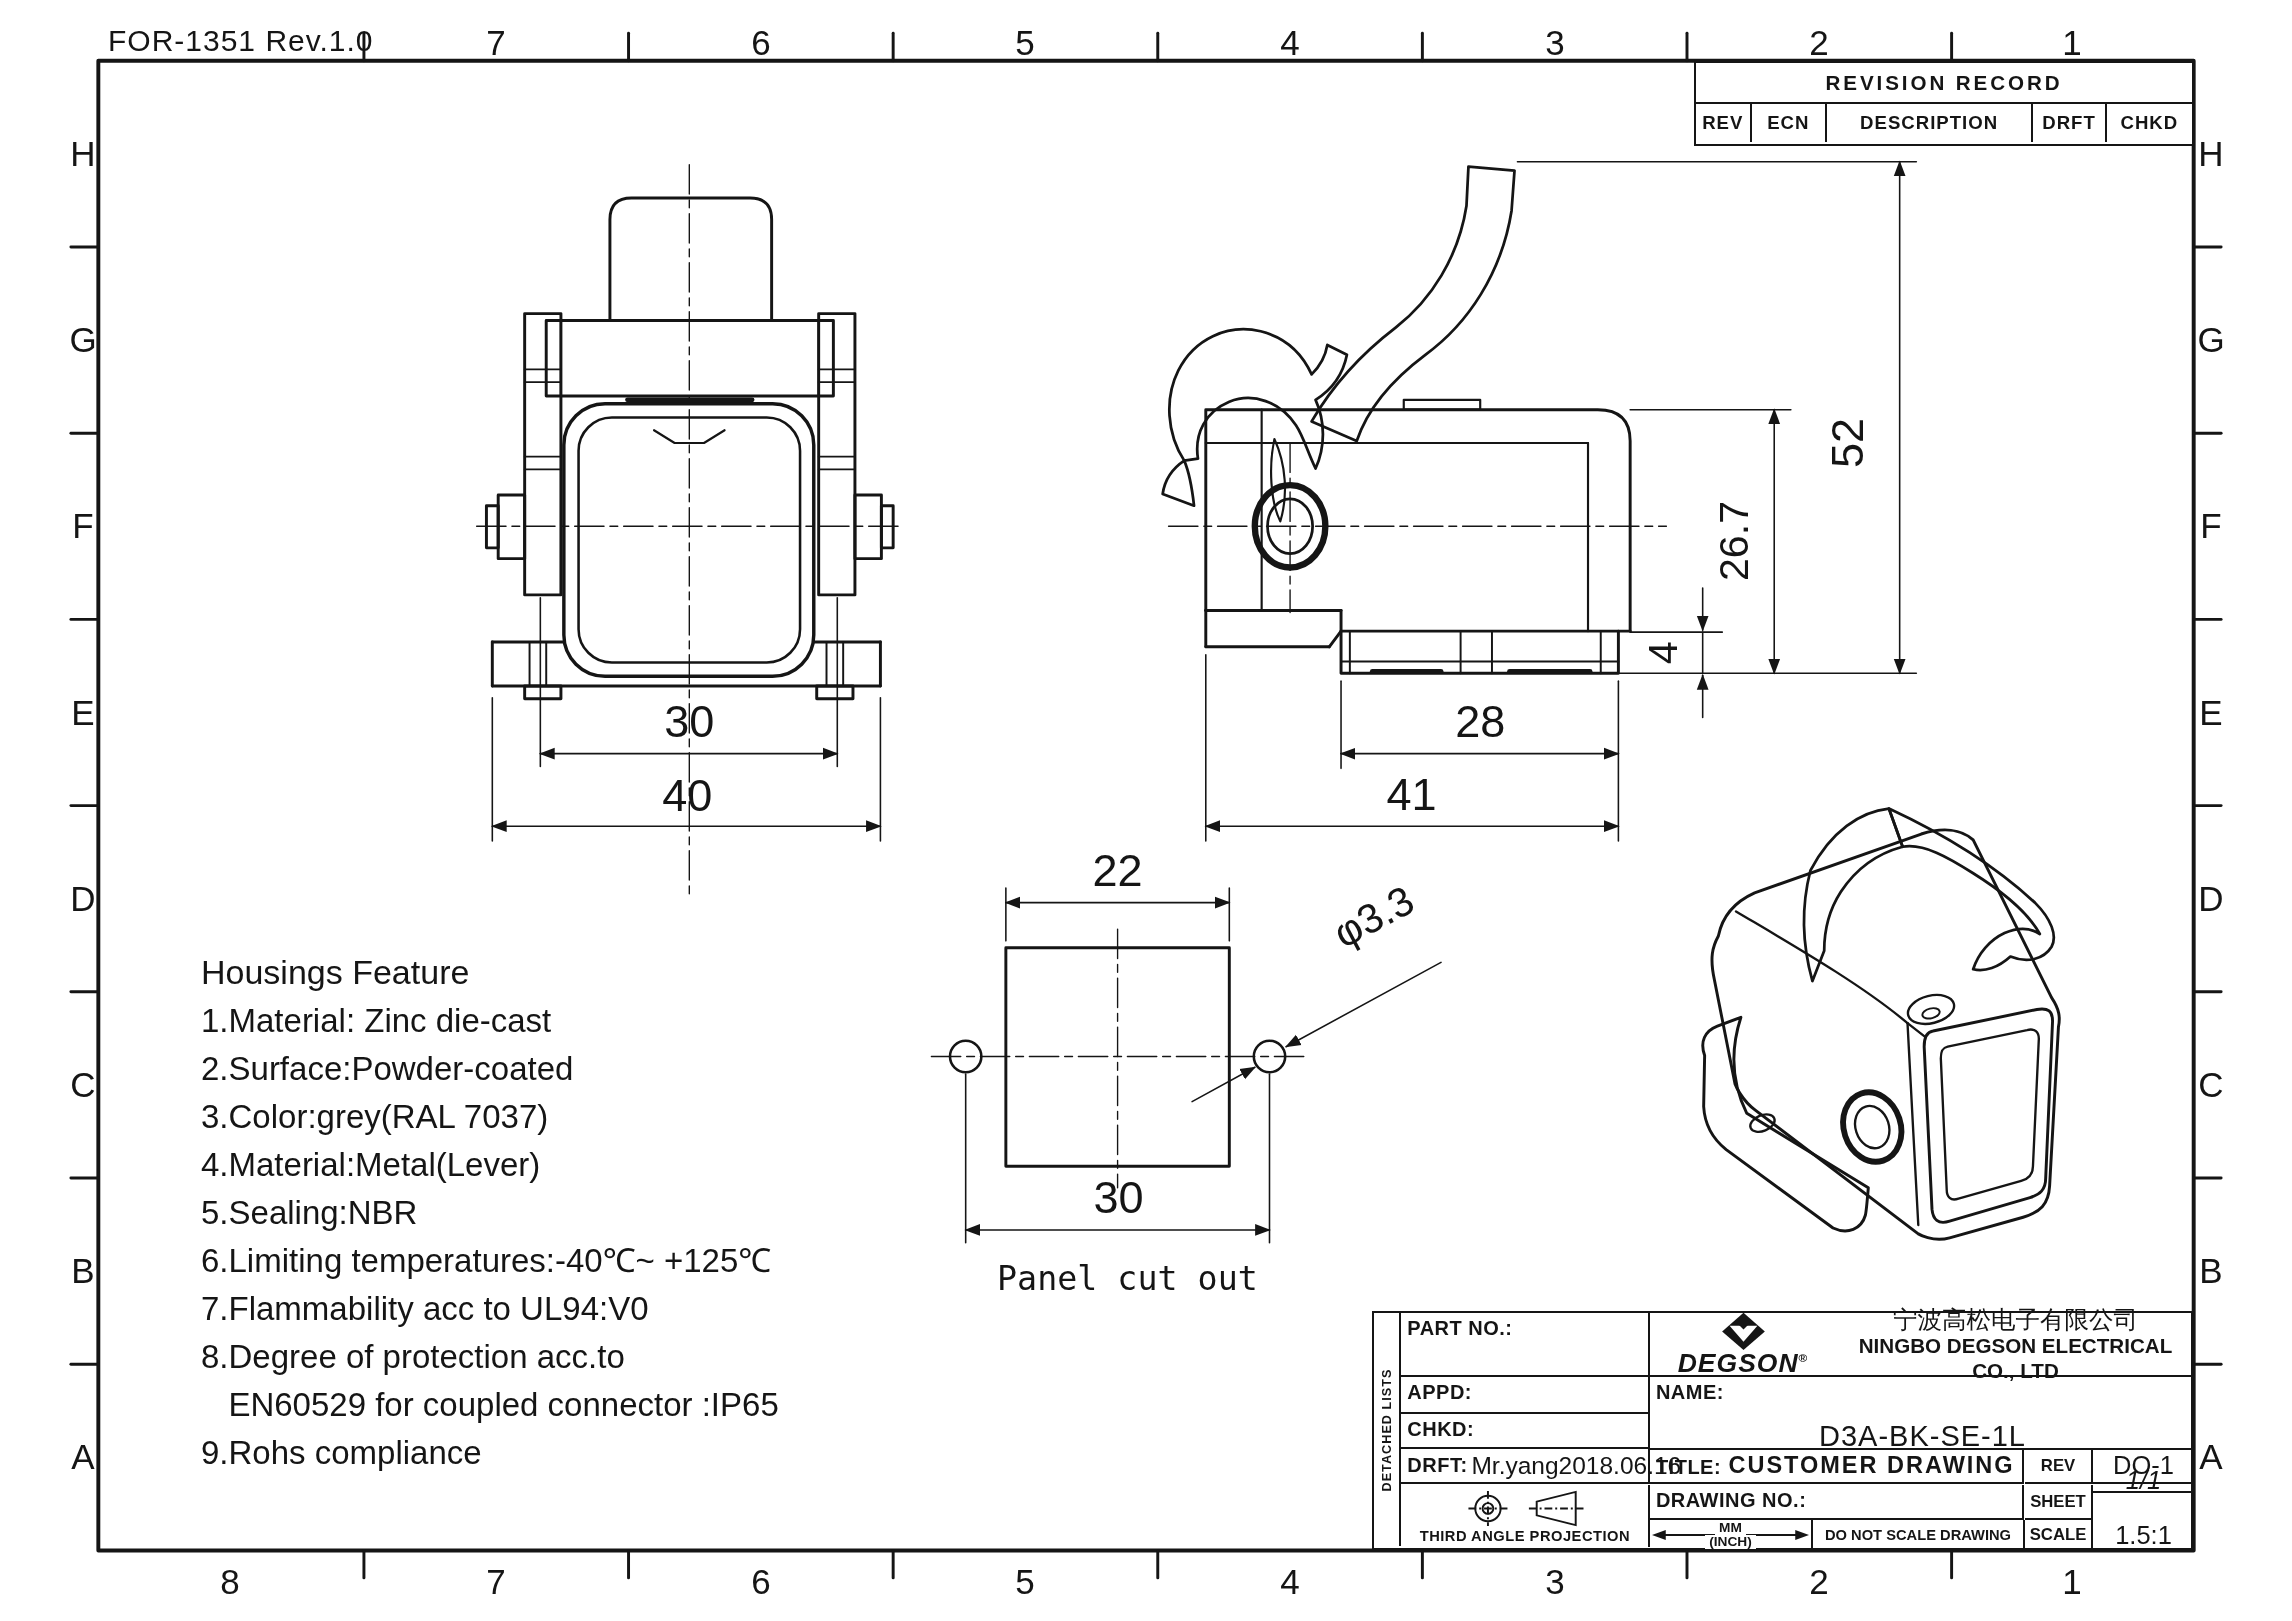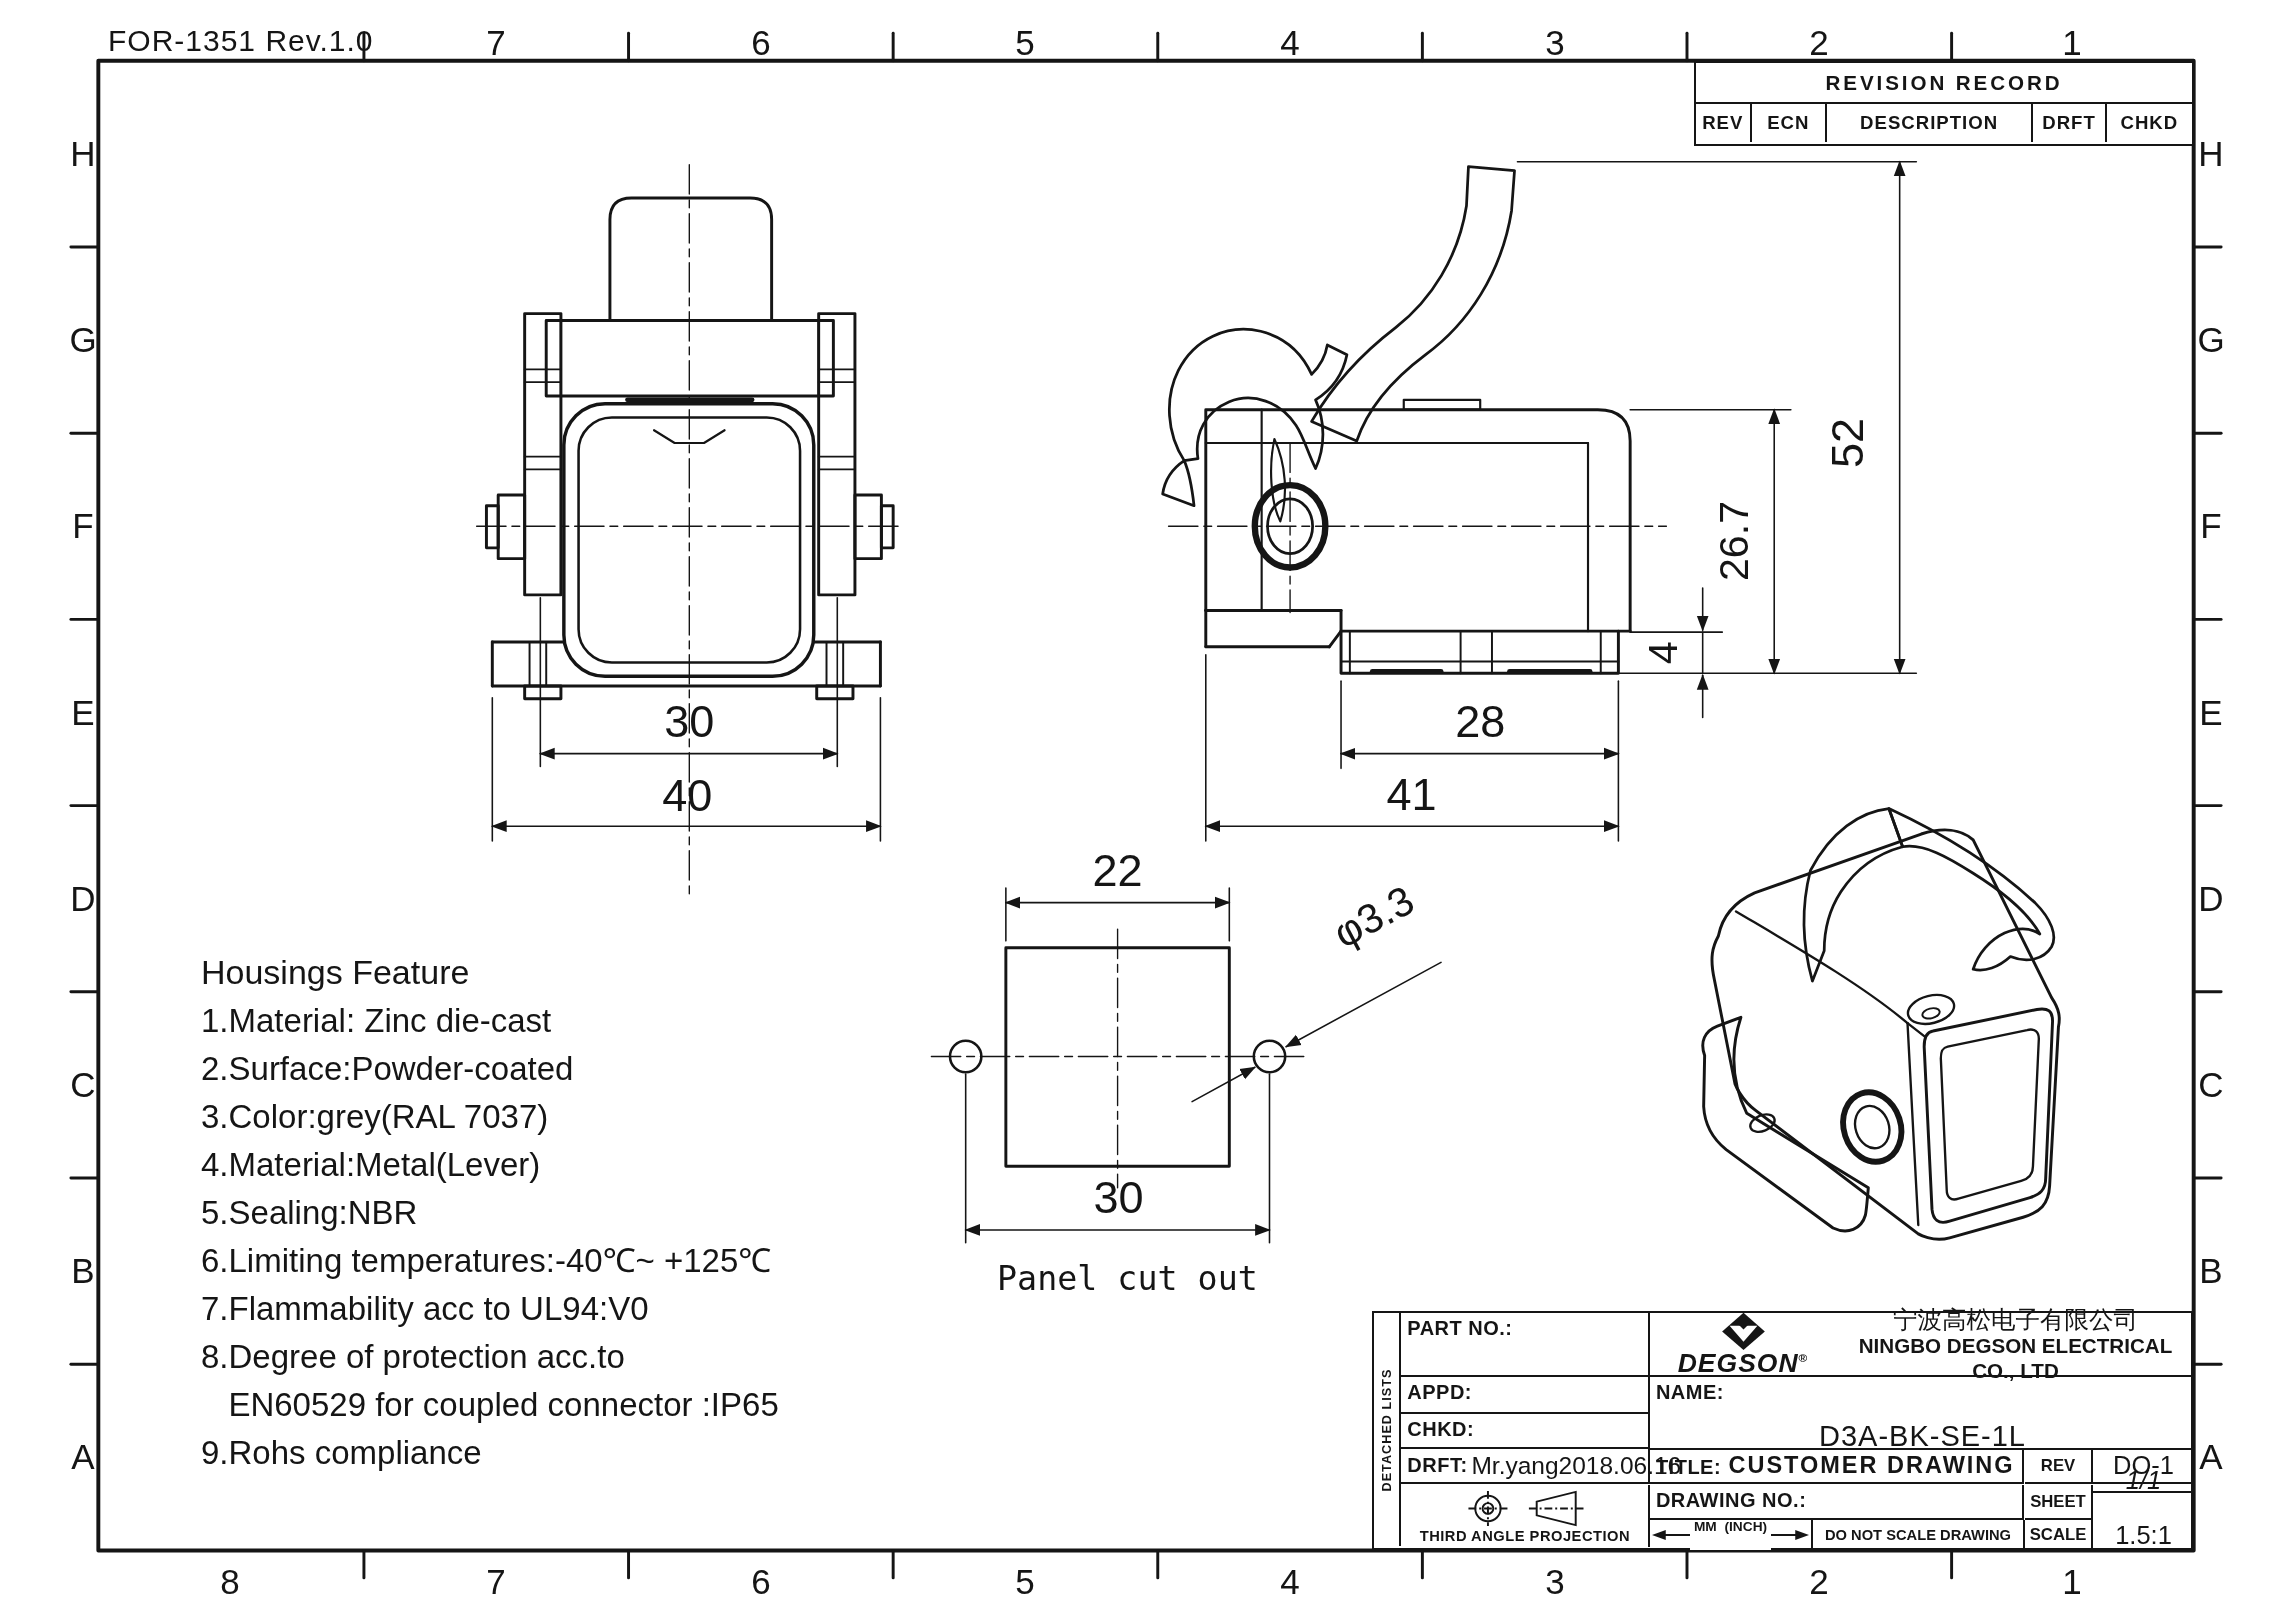--- a/index.html
+++ b/index.html
@@ -55,21 +55,21 @@
   .cell-title { left:276px; top:136px; width:374px; height:35px; display:flex; align-items:center; }
   .title-value { flex:1; text-align:center; font-size:23.5px; font-weight:600; letter-spacing:2px; }
   .cell-revl { left:651px; top:136px; width:68px; height:35px; }
   .cell-revv { left:718px; top:136px; width:103px; height:35px; }
   .small-head { display:flex; align-items:center; justify-content:center; font-size:16.7px; font-weight:bold; height:100%; }
   .small-val { display:flex; align-items:center; justify-content:center; font-size:25.5px; height:100%; }
   .cell-drawno { left:276px; top:172px; width:374px; height:35px; }
   .cell-sheetl { left:651px; top:172px; width:68px; height:35px; }
   .cell-sheetv { left:718px; top:156px; width:103px; height:24px;font-style:italic; }
   .cell-mm { left:276px; top:207px; width:163px; height:30px; position:absolute; }
-  .mm-wrap { position:relative; width:100%; height:100%; display:flex; flex-direction:row; justify-content:center; line-height:1; }
+  .mm-wrap { position:relative; width:100%; height:100%; display:flex; flex-direction:column; align-items:center; justify-content:center; line-height:1; }
   .mm-line1 { font-size:13.7px; font-weight:bold; z-index:2; background:#fff; padding:0 3.9px; }
   .mm-line2 { font-size:13.7px; font-weight:bold; z-index:2; background:#fff; padding:0 3.9px; }
   .mm-arrow { position:absolute; left:2px; top:50%; width:157px; height:11.8px; transform:translateY(-50%); z-index:1; }
   .cell-noscale { left:439px; top:207px; width:212px; height:30px; display:flex; align-items:center; justify-content:center;
                   font-size:14.7px; font-weight:bold; white-space:nowrap; }
   .cell-scalel { left:651px; top:207px; width:68px; height:30px; }
   .cell-scalev { left:718px; top:207px; width:103px; height:30px; }
   .proj-sym { display:block; margin:3.9px auto 0 auto; }
 </style>
 </head>

